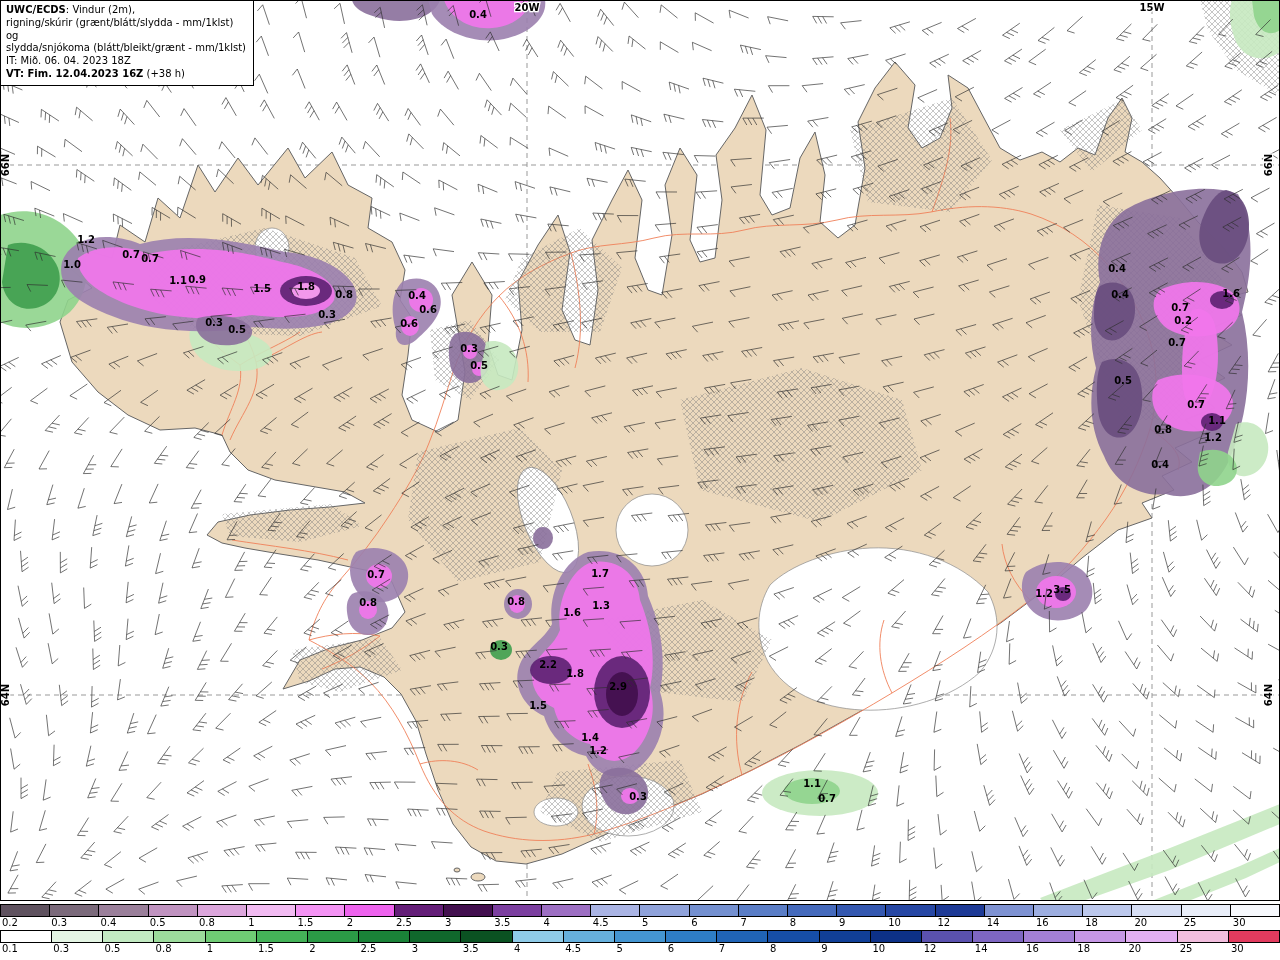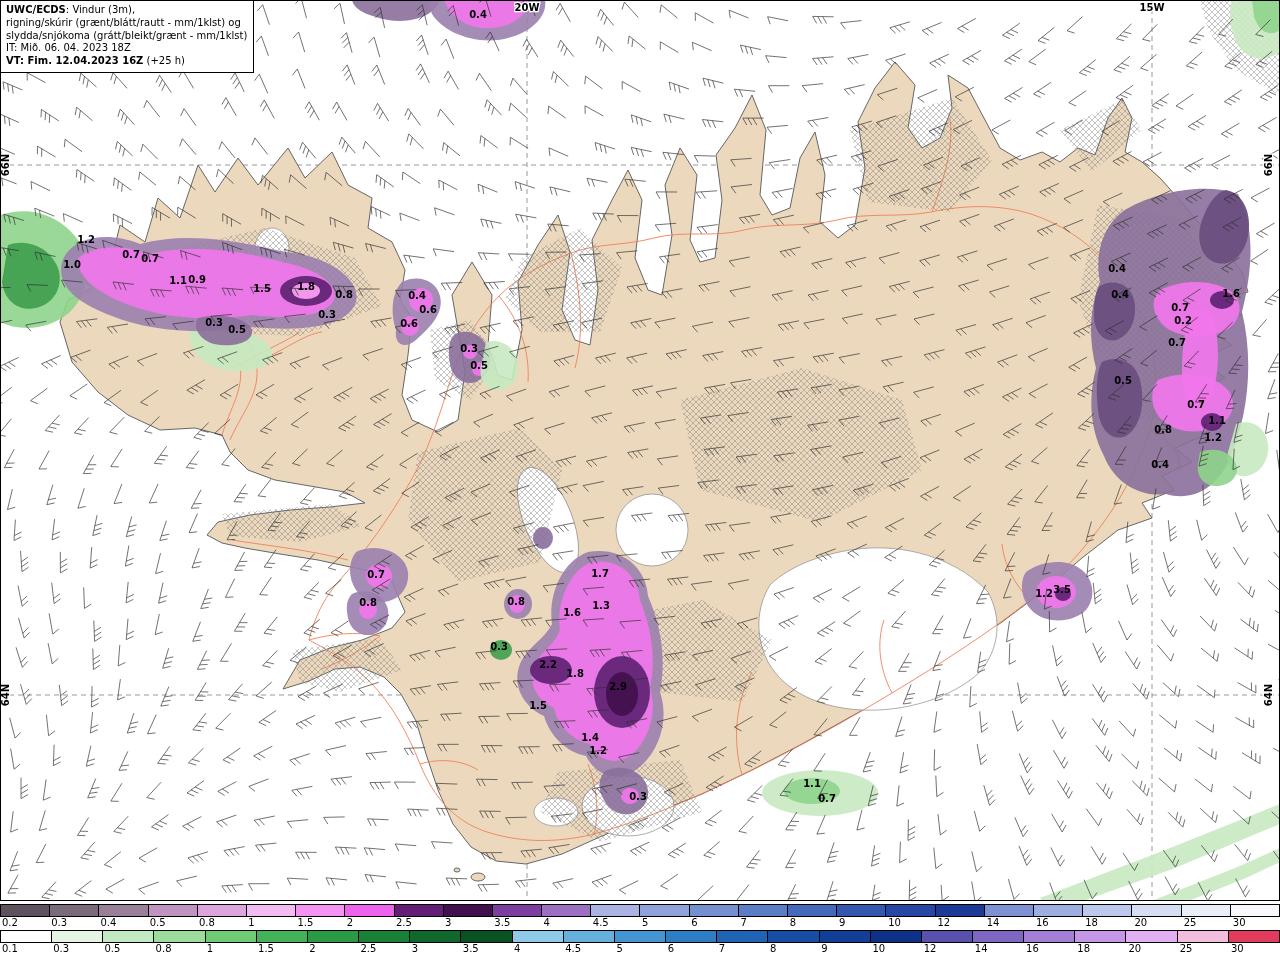--- a/index.html
+++ b/index.html
@@ -216,25 +216,25 @@
           <text x="9" y="165" class="edge" text-anchor="middle" transform="rotate(-90 9 165)">66N</text>
           <text x="9" y="695" class="edge" text-anchor="middle" transform="rotate(-90 9 695)">64N</text>
           <text x="1272" y="165" class="edge" text-anchor="middle" transform="rotate(-90 1272 165)">66N</text>
           <text x="1272" y="695" class="edge" text-anchor="middle" transform="rotate(-90 1272 695)">64N</text>
         </g>
       <rect class="frame" x="0.5" y="0.5" width="1279" height="900"></rect>
     </svg>
   </div>
 
   <div class="header-box">
-    <div><span class="b">UWC/ECDS</span><span>: Vindur (3m),</span></div>
-    <div>rigning/skúrir (grænt/blátt/rautt - mm/1klst) og</div>
-    <div>slydda/snjókoma (grátt/bleikt/grænt - mm/1klst)</div>
+    <div><span class="b">UWC/ECDS</span><span>: Vindur (2m),</span></div>
+    <div>rigning/skúrir (grænt/blátt/slydda - mm/1klst) og</div>
+    <div>slydda/snjókoma (blátt/bleikt/grænt - mm/1klst)</div>
     <div>IT: Mið. 06. 04. 2023 18Z</div>
-    <div><span class="b">VT: Fim. 12.04.2023 16Z</span><span> (+25 h)</span></div>
+    <div><span class="b">VT: Fim. 12.04.2023 16Z</span><span> (+38 h)</span></div>
   </div>
 
   <div class="legend" id="legend">
       <div class="legend-bar">
         <div class="legend-seg" style="background: rgb(95, 82, 95);"></div>
         <div class="legend-seg" style="background: rgb(123, 106, 123);"></div>
         <div class="legend-seg" style="background: rgb(154, 127, 154);"></div>
         <div class="legend-seg" style="background: rgb(192, 147, 192);"></div>
         <div class="legend-seg" style="background: rgb(220, 166, 220);"></div>
         <div class="legend-seg" style="background: rgb(242, 187, 242);"></div>

